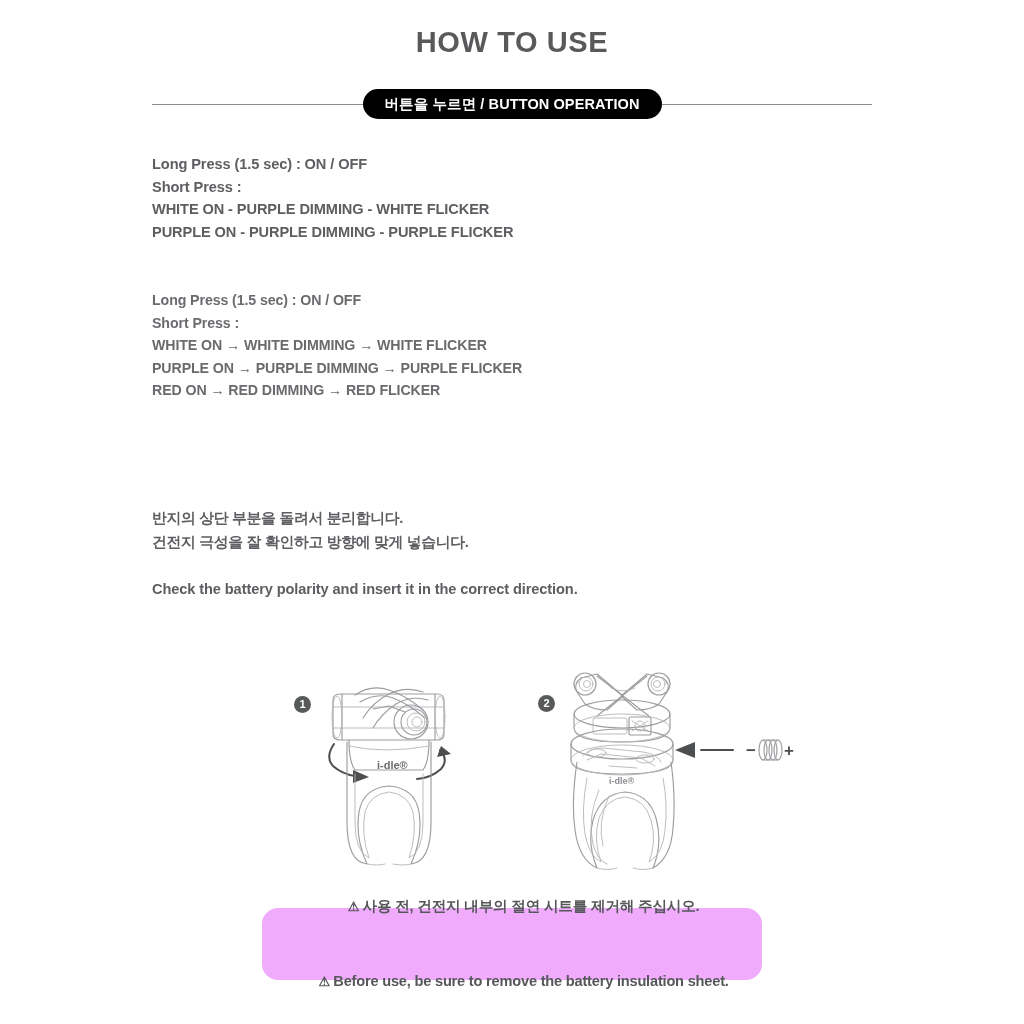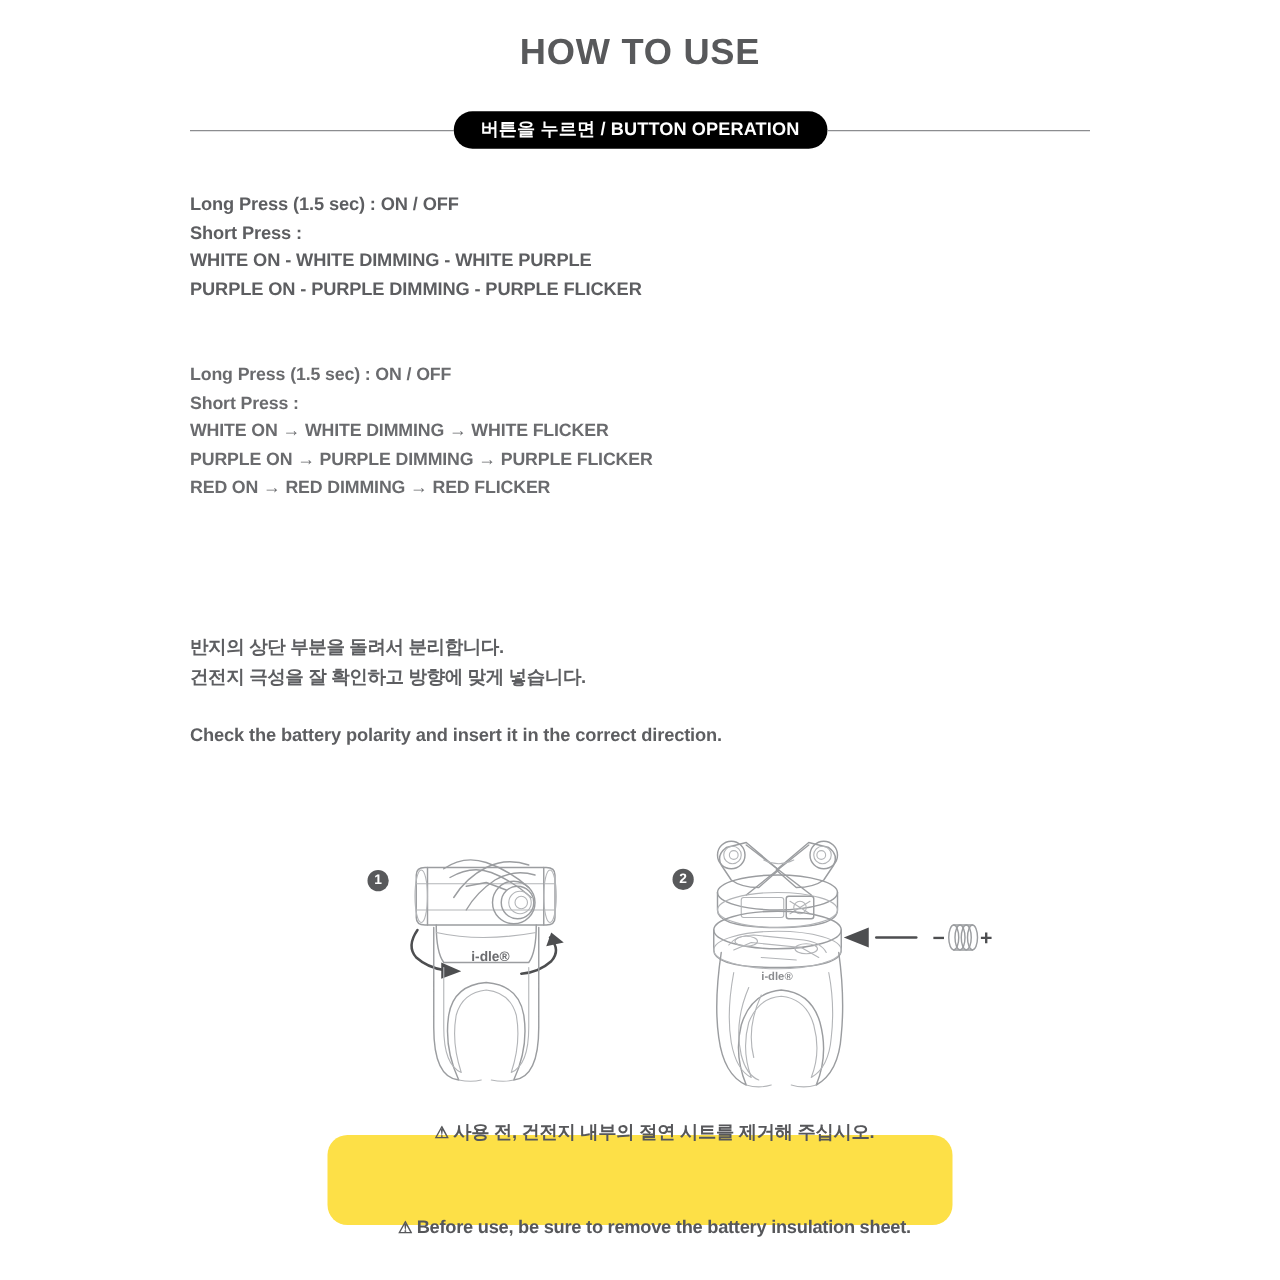--- a/index.html
+++ b/index.html
@@ -138,21 +138,21 @@
   #badge-1 { left: 9px; top: 34px; }
   #badge-2 { left: 13px; top: 33px; }
 
   
   .warning-box {
     position: absolute;
     left: 262px;
     top: 908px;
     width: 500px;
     height: 72px;
-    background: #fde047;
+    background: #f0abfc;
     border-radius: 16px;
     display: flex;
     flex-direction: column;
     align-items: center;
     justify-content: center;
     box-sizing: border-box;
   }
   .warning-line {
     font-size: 14.6px;
     font-weight: bold;
@@ -181,21 +181,21 @@
 
   <div class="section-head" id="section-head-button">
     <div class="rule"></div>
     <div class="pill">버튼을 누르면 / BUTTON OPERATION</div>
     <div class="rule"></div>
   </div>
 
   <div class="text-block" id="block-korean">
     <div class="line">Long Press (1.5 sec) : ON / OFF</div>
     <div class="line">Short Press :</div>
-    <div class="line">WHITE ON - WHITE DIMMING - WHITE PURPLE</div>
+    <div class="line">WHITE ON - PURPLE DIMMING - WHITE FLICKER</div>
     <div class="line">PURPLE ON - PURPLE DIMMING - PURPLE FLICKER</div>
   </div>
 
   <div class="text-block" id="block-english">
     <div class="line">Long Press (1.5 sec) : ON / OFF</div>
     <div class="line">Short Press :</div>
     <div class="line">WHITE ON → WHITE DIMMING → WHITE FLICKER</div>
     <div class="line">PURPLE ON → PURPLE DIMMING → PURPLE FLICKER</div>
     <div class="line">RED ON → RED DIMMING → RED FLICKER</div>
   </div>

